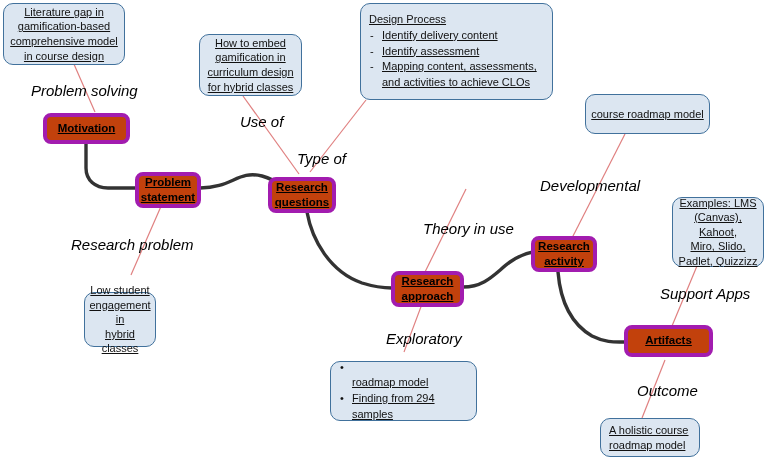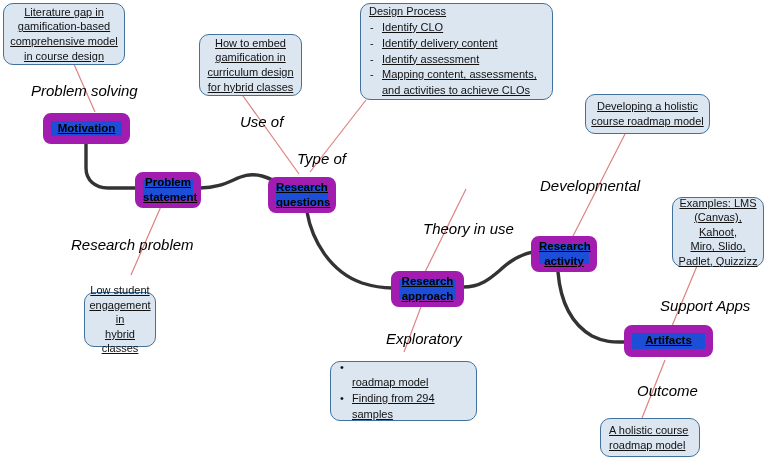--- a/index.html
+++ b/index.html
@@ -17,22 +17,22 @@
     position:absolute;
     box-sizing:border-box;
     display:flex;
     align-items:center;
     justify-content:center;
     text-align:center;
     border-radius:9px;
     line-height:1.32;
   }
   .node.green{
-    background:#1d4ed8;
-    border:8px solid #a21caf;
+    background:#c2410c;
+    border:4px solid #a21caf;
     font-weight:bold;
     font-size:11.5px;
     color:#000;
     border-radius:8px;
   }
   .node.blue{
     background:#dce6f1;
     border:1.2px solid #41719c;
     font-size:11px;
     color:#111;
@@ -123,41 +123,39 @@
       <div>gamification in</div>
       <div>curriculum design</div>
       <div>for hybrid classes</div>
     </div>
   </div>
 
   <div class="node blue left" style="left:360px;top:3px;width:193px;height:97px;">
     <div class="inner">
       <div class="dp-title">Design Process</div>
       <ul class="dp">
-        <li>Identify CLO</li>
         <li>Identify delivery content</li>
         <li>Identify assessment</li>
         <li>Mapping content, assessments,</li>
         <li class="cont">and activities to achieve CLOs</li>
       </ul>
     </div>
   </div>
 
   <div class="node blue" style="left:84px;top:292px;width:72px;height:55px;">
     <div class="inner">
       <div>Low student</div>
       <div>engagement in</div>
       <div>hybrid classes</div>
     </div>
   </div>
 
 
   <div class="node blue" style="left:585px;top:94px;width:125px;height:40px;">
     <div class="inner">
-      <div>Developing a holistic</div>
       <div>course roadmap model</div>
     </div>
   </div>
 
   <div class="node blue" style="left:672px;top:197px;width:92px;height:70px;">
     <div class="inner">
       <div>Examples: LMS</div>
       <div>(Canvas), Kahoot,</div>
       <div>Miro, Slido,</div>
       <div>Padlet, Quizzizz</div>
@@ -230,17 +228,17 @@
   <div class="edge-label" style="left:297px;top:150px;">Type of</div>
 
   <div class="edge-label" style="left:71px;top:236px;">Research problem</div>
 
   <div class="edge-label" style="left:423px;top:220px;">Theory in use</div>
 
   <div class="edge-label" style="left:540px;top:177px;">Developmental</div>
 
   <div class="edge-label" style="left:386px;top:330px;">Exploratory</div>
 
-  <div class="edge-label" style="left:660px;top:285px;margin-top:12px;">Support Apps</div>
+  <div class="edge-label" style="left:660px;top:285px;">Support Apps</div>
 
   <div class="edge-label" style="left:637px;top:382px;">Outcome</div>
 
 </div>
 
 </body></html>

